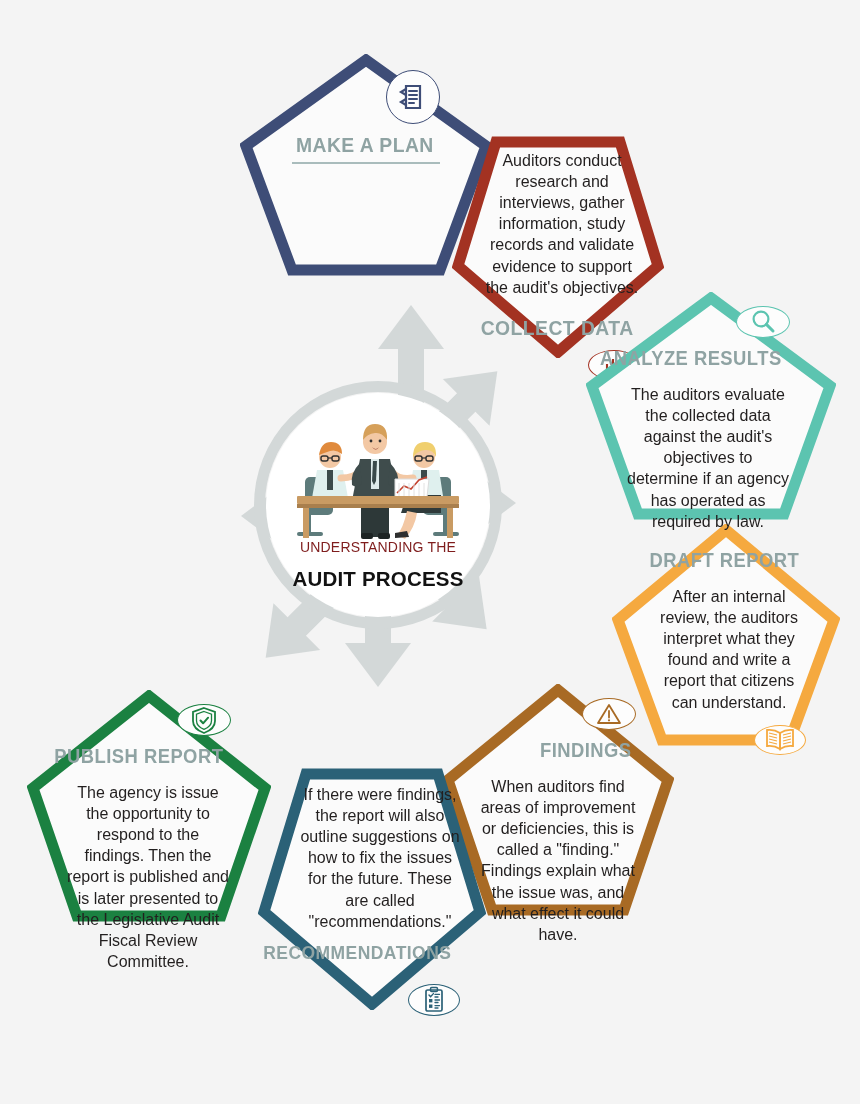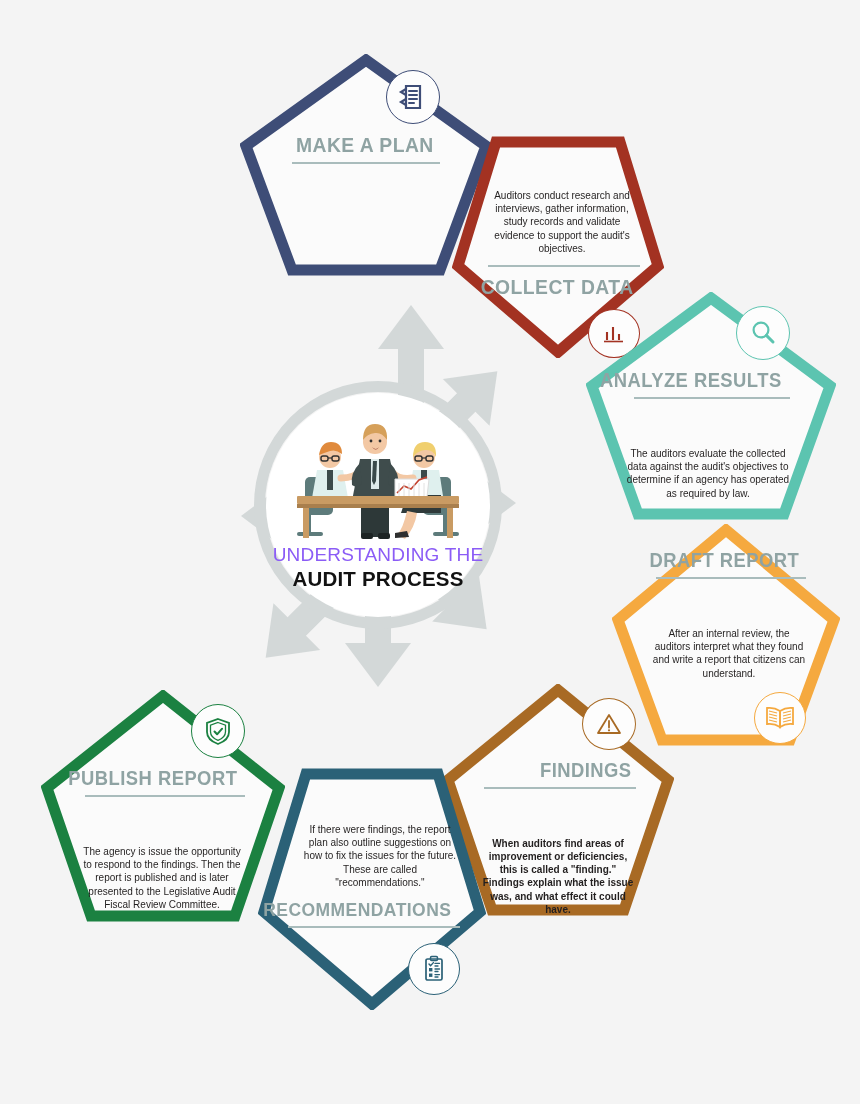--- a/index.html
+++ b/index.html
@@ -37,23 +37,22 @@
     letter-spacing:.5px;
     line-height:1;
     white-space:nowrap;
     transform:scaleX(.92);
   }
   .pent-rule{
     height:2px;background:#a9bcbc;border:0;margin:7px 0 9px 0;
   }
   .pent-body{
     color:#221f1f;
-    font-size:10px;
+    font-size:16px;
     line-height:1.32;
-    margin-top:39px;
   }
   .icon-circle{
     border-radius:50%;
     background:#fdfdfd;
     display:flex;align-items:center;justify-content:center;
     box-sizing:border-box;
   }
   .icon-circle svg{display:block;}
 
   
@@ -66,22 +65,22 @@
     display:flex;flex-direction:column;align-items:center;justify-content:flex-start;
   }
   #center-ring{
     position:absolute;left:254px;top:381px;width:248px;height:248px;
     border-radius:50%;border:11px solid #d3d8d8;box-sizing:border-box;z-index:2;
   }
   #center-illustration{margin-top:22px;}
   #center-cap{
     position:absolute;left:0;right:0;bottom:26px;text-align:center;
   }
-  #center-cap .l1{font-size:19px;letter-spacing:.2px;color:#8b5cf6;}
-  #center-cap .l2{font-size:20.5px;font-weight:bold;letter-spacing:.2px;color:#121212;margin-top:1px;}
+  #center-cap .l1{font-size:14px;letter-spacing:.2px;color:#7f1d1d;}
+  #center-cap .l2{font-size:20.5px;font-weight:bold;letter-spacing:.2px;color:#121212;margin-top:12px;}
 </style>
 </head>
 <body>
 
 <div id="stage">
 
   <div class="layer" id="arrows-layer">
     <svg width="860" height="1104" viewBox="0 0 860 1104" aria-hidden="true">
       <g fill="#d3d8d8">
 
@@ -294,30 +293,30 @@
       <div class="pent-content" style="padding:14px 38px 0 38px;">
         <div class="icon-circle" style="width:54px;height:54px;border:1.6px solid #a86a24;">
           <svg width="30" height="30" viewBox="0 0 30 30" aria-hidden="true">
             <path d="M15 6 L26 24 H4 Z" fill="none" stroke="#a86a24" stroke-width="1.8" stroke-linejoin="round"></path>
             <line x1="15" y1="12" x2="15" y2="18.5" stroke="#a86a24" stroke-width="1.8" stroke-linecap="round"></line>
             <circle cx="15" cy="21.3" r="1.1" fill="#a86a24"></circle>
           </svg>
         </div>
         <div class="pent-title" style="font-size:20px;margin-top:10px;">FINDINGS</div>
         <hr class="pent-rule" style="width:152px;">
-        <div class="pent-body" style="width:156px;font-weight:bold;">When auditors find areas of improvement or deficiencies, this is called a "finding." Findings explain what the issue was, and what effect it could have.</div>
+        <div class="pent-body" style="width:156px;">When auditors find areas of improvement or deficiencies, this is called a "finding." Findings explain what the issue was, and what effect it could have.</div>
       </div>
     </div>
 
     <div class="pent" id="p-recs" style="left:258px;top:760px;width:228px;height:250px;">
       <svg class="pent-shape" viewBox="0 0 228 250" preserveAspectRatio="none" aria-hidden="true">
         <polygon points="114,244 222,152 180,14 48,14 6,152" fill="#fbfbfb" stroke="#2b6177" stroke-width="11" stroke-linejoin="miter"></polygon>
       </svg>
       <div class="pent-content" style="padding:24px 26px 0 26px;">
-        <div class="pent-body" style="width:160px;">If there were findings, the report plan also outline suggestions on how to fix the issues for the future. These are called "recommendations."</div>
+        <div class="pent-body" style="width:160px;">If there were findings, the report will also outline suggestions on how to fix the issues for the future. These are called "recommendations."</div>
         <div class="pent-title" style="font-size:19px;margin-top:11px;">RECOMMENDATIONS</div>
         <hr class="pent-rule" style="width:172px;">
         <div class="icon-circle" style="width:52px;height:52px;border:1.6px solid #2b6177;margin-top:6px;">
           <svg width="28" height="30" viewBox="0 0 28 30" aria-hidden="true">
             <rect x="6" y="5" width="16" height="21" rx="1.6" fill="none" stroke="#2b6177" stroke-width="1.7"></rect>
             <rect x="10.5" y="2.5" width="7" height="4" rx="1.2" fill="none" stroke="#2b6177" stroke-width="1.5"></rect>
             <path d="M9 10 l1.6 1.8 L13.4 8.6" fill="none" stroke="#2b6177" stroke-width="1.4" stroke-linecap="round"></path>
             <rect x="9" y="14" width="3.4" height="3.4" fill="#2b6177"></rect>
             <rect x="9" y="19.5" width="3.4" height="3.4" fill="#2b6177"></rect>
             <g stroke="#2b6177" stroke-width="1.3" stroke-linecap="round">
@@ -326,21 +325,21 @@
               <line x1="15" y1="15" x2="19.5" y2="15"></line>
                 <line x1="15" y1="17.5" x2="18" y2="17.5"></line>
               <line x1="15" y1="20.6" x2="19.5" y2="20.6"></line>
                 <line x1="15" y1="23" x2="18" y2="23"></line>
             </g>
           </svg>
         </div>
       </div>
     </div>
 
-    <div class="pent" id="p-publish" style="left:41px;top:690px;width:244px;height:232px;text-decoration:underline;">
+    <div class="pent" id="p-publish" style="left:27px;top:690px;width:244px;height:232px;text-decoration:underline;">
       <svg class="pent-shape" viewBox="0 0 244 232" preserveAspectRatio="none" aria-hidden="true">
         <polygon points="122,6 238,98 194,226 50,226 6,98" fill="#fbfbfb" stroke="#1b8141" stroke-width="11" stroke-linejoin="miter"></polygon>
       </svg>
       <div class="pent-content" style="padding:14px 40px 0 40px;">
         <div class="icon-circle" style="width:54px;height:54px;border:1.6px solid #1b8141;">
           <svg width="28" height="30" viewBox="0 0 28 30" aria-hidden="true">
             <path d="M14 3 L25 7 v9 q0 8 -11 12 q-11 -4 -11 -12 V7 Z" fill="none" stroke="#1b8141" stroke-width="1.8"></path>
             <path d="M14 6.5 L21.5 9.2 v6.6 q0 5.6 -7.5 8.6 q-7.5 -3 -7.5 -8.6 V9.2 Z" fill="none" stroke="#1b8141" stroke-width="1.3"></path>
             <path d="M10.5 15.5 l2.6 2.8 l5 -5.6" fill="none" stroke="#1b8141" stroke-width="2" stroke-linecap="round" stroke-linejoin="round"></path>
           </svg>

